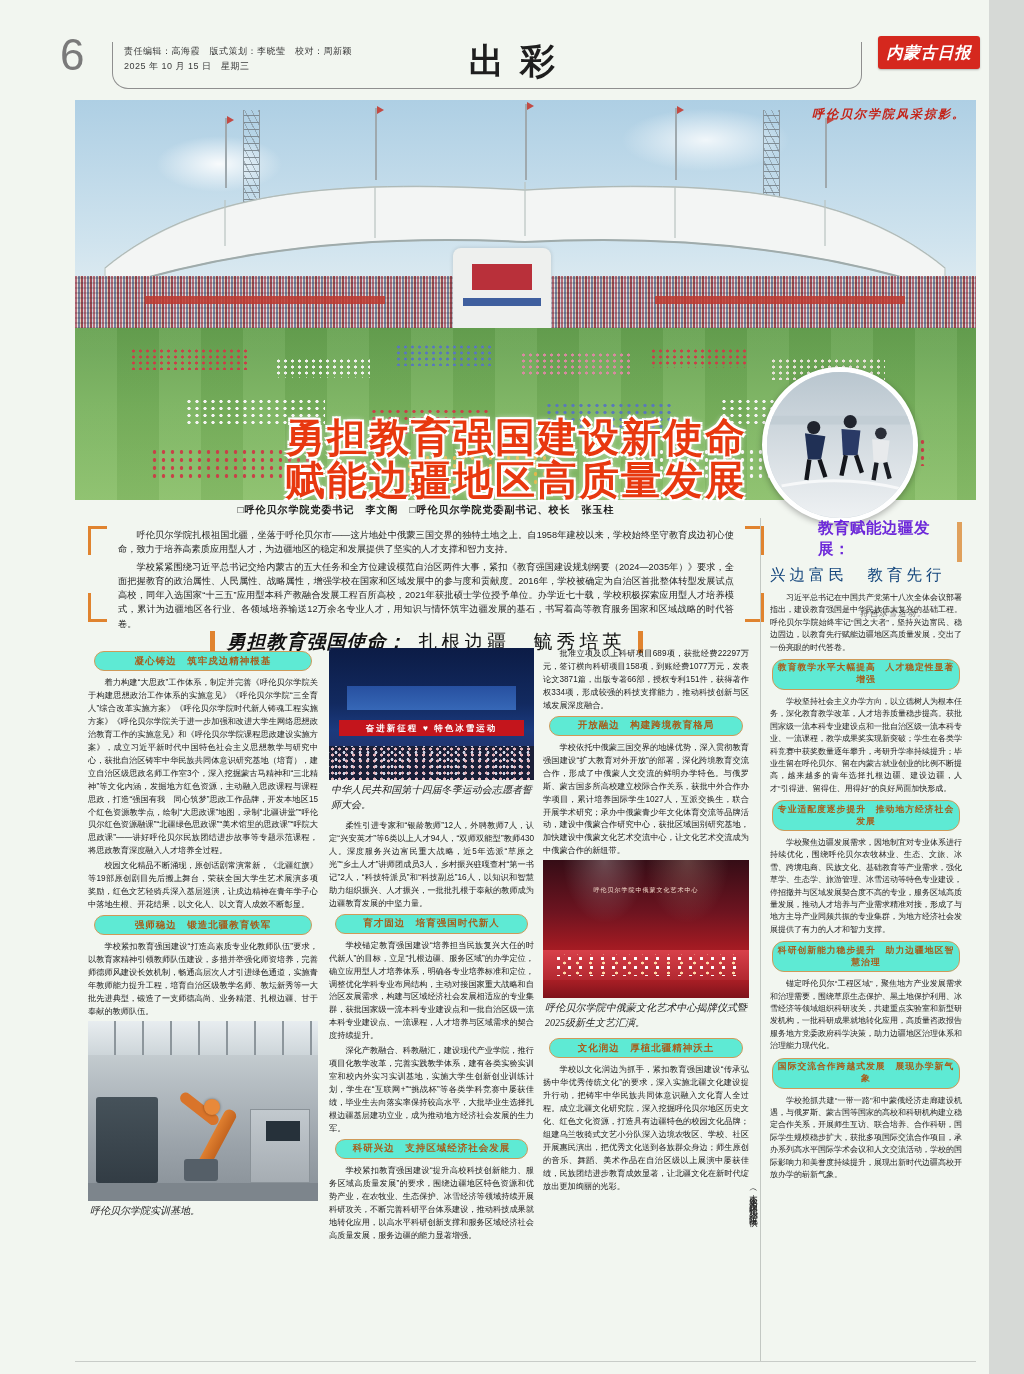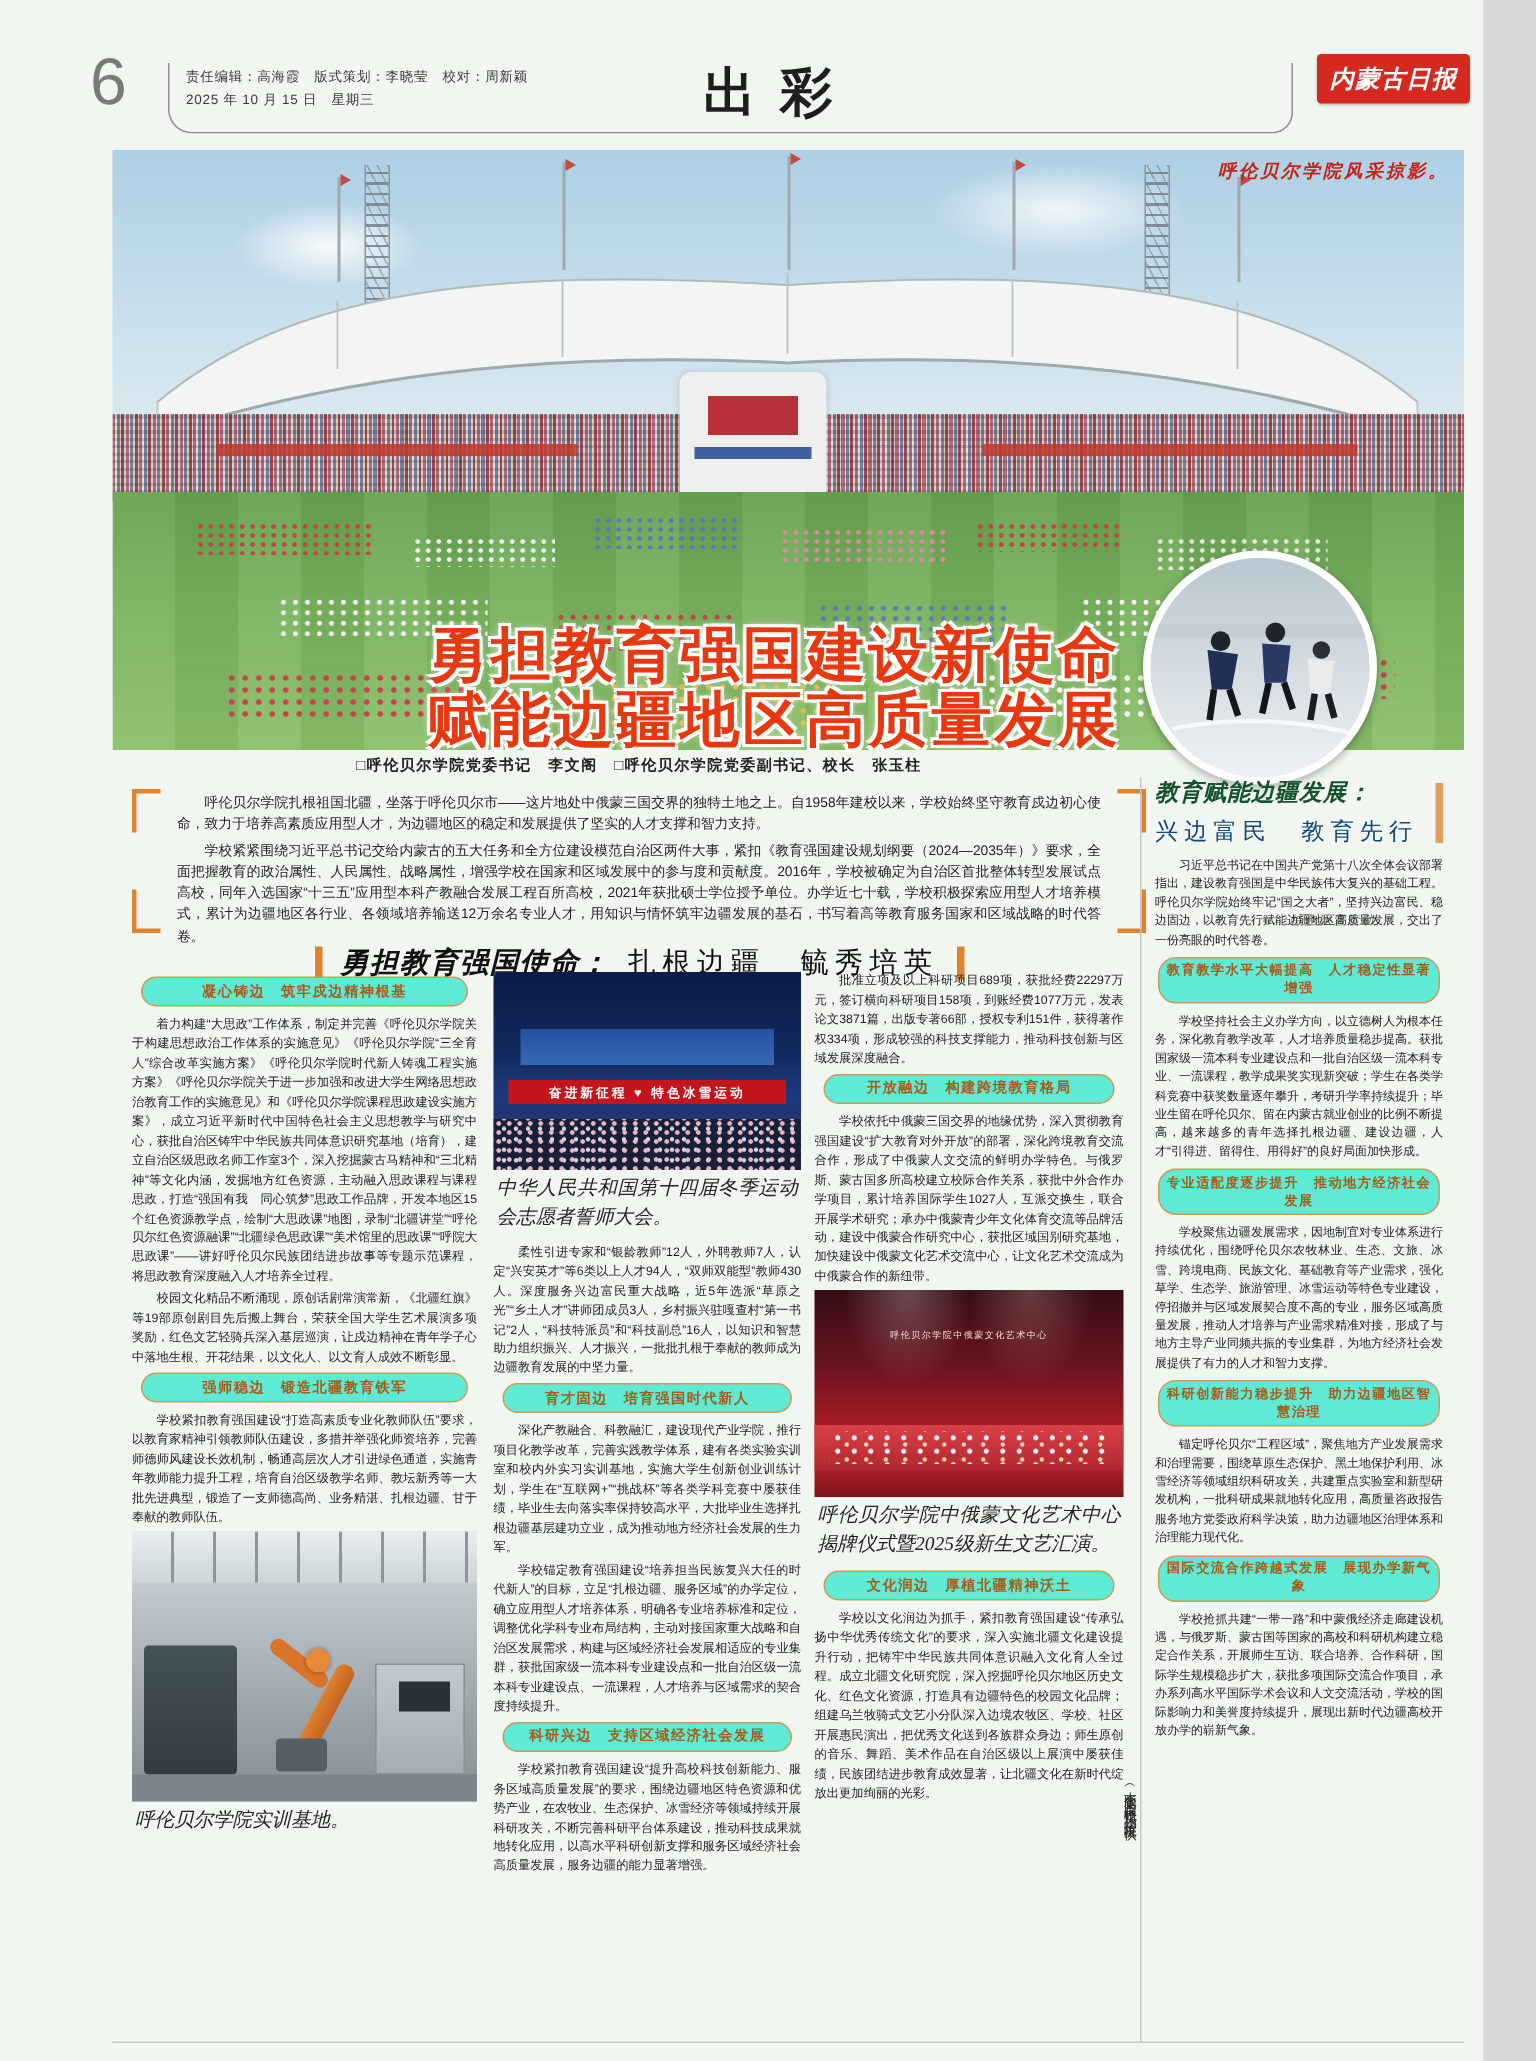--- a/index.html
+++ b/index.html
@@ -72,21 +72,21 @@
   .sh-bold{font-size:19px;font-weight:800;font-style:italic;color:#111;letter-spacing:1px;}
   .sh-serif{font-size:19px;font-family:"Liberation Serif",serif;color:#111;letter-spacing:4px;}
   
   .col{position:absolute;top:648px;}
   .col1{left:88px;width:230px;}
   .col2{left:329px;width:205px;}
   .col3{left:543px;width:206px;}
   .shd{margin:3px 6px 6px;border:1.5px solid #cf9a58;border-radius:12px;background:#5eead4;
        color:#a85c1a;font-size:9.5px;font-weight:700;text-align:center;padding:2.5px 2px;letter-spacing:1px;}
   .para{margin:0 0 2px;font-size:8.2px;line-height:1.58;text-align:justify;text-indent:2em;color:#1c1c1c;}
-  .cap{margin:3px 2px 8px;font-size:13px;line-height:1.45;color:#222;
+  .cap{margin:3px 2px 8px;font-size:10px;line-height:1.45;color:#222;
        font-family:"Liberation Serif",serif;font-style:italic;text-align:justify;}
   
   .ph{position:relative;width:100%;overflow:hidden;}
   .ph-conf{height:132px;background:
      linear-gradient(115deg,rgba(255,255,255,.14) 0 2px,transparent 2px 26px),
      linear-gradient(65deg,rgba(255,255,255,.12) 0 2px,transparent 2px 30px),
      linear-gradient(180deg,#0c1c46 0%,#122a60 42%,#1b3a7e 62%,#2c2a55 100%);}
   .conf-screen{position:absolute;left:18px;top:38px;width:169px;height:24px;background:linear-gradient(180deg,#2a55a8,#3a6ec0);opacity:.9;}
   .conf-banner{position:absolute;left:10px;top:72px;width:185px;height:16px;background:#c4151c;color:#fff;
                font-size:8.5px;font-weight:700;text-align:center;line-height:16px;letter-spacing:2px;}
@@ -112,21 +112,21 @@
   .lab-arm2{position:absolute;left:124px;bottom:78px;width:11px;height:46px;background:#d9742a;border-radius:6px;
             transform:rotate(-52deg);transform-origin:bottom center;}
   .lab-joint{position:absolute;left:116px;bottom:86px;width:16px;height:16px;border-radius:50%;background:#e8893a;box-shadow:0 0 3px rgba(0,0,0,.4);}
   .lab-cab{position:absolute;right:8px;bottom:18px;width:58px;height:72px;background:linear-gradient(180deg,#c2c9ce,#a6adb3);border:1px solid #8a9298;}
   .lab-scr{position:absolute;right:18px;bottom:60px;width:34px;height:20px;background:#26313a;}
   .lab-floor{position:absolute;left:0;bottom:0;width:100%;height:18px;background:#7d858c;}
   
   .sidebar{left:770px;top:518px;width:192px;position:absolute;}
   .col-rule{left:760px;top:518px;width:0;height:844px;border-left:1px solid #c3c8c3;}
   .sb-title{position:relative;padding-right:12px;margin-bottom:6px;}
-  .sb-t1{font-size:15.5px;font-weight:800;font-style:italic;color:#14532d;letter-spacing:.5px;}
+  .sb-t1{font-size:15.5px;font-weight:800;color:#6d28d9;letter-spacing:.5px;margin-left:48px;}
   .sb-t2{font-size:15.5px;font-family:"Liberation Serif",serif;color:#14467c;letter-spacing:4px;margin-top:5px;}
   .sb-bar{position:absolute;right:0;top:4px;width:5px;height:40px;background:#e0a05c;}
   .sidebar .para{font-size:8px;line-height:1.55;}
   .sidebar .shd{font-size:8.8px;margin:5px 2px 6px;}
   .vnote{left:748px;top:1186px;writing-mode:vertical-rl;font-size:8.5px;color:#222;letter-spacing:2px;height:190px;}
   .bottom-rule{left:75px;top:1361px;width:901px;height:0;border-top:1px solid #c8ccc8;}
 </style>
 </head>
 <body>
 
@@ -267,22 +267,22 @@
       <div class="conf-screen"></div>
       <div class="conf-banner">奋进新征程 ♥ 特色冰雪运动</div>
       <div class="conf-crowd"></div>
     </div>
     <div class="cap">中华人民共和国第十四届冬季运动会志愿者誓师大会。</div>
     <div>
         <p class="para">柔性引进专家和“银龄教师”12人，外聘教师7人，认定“兴安英才”等6类以上人才94人，“双师双能型”教师430人。深度服务兴边富民重大战略，近5年选派“草原之光”“乡土人才”讲师团成员3人，乡村振兴驻嘎查村“第一书记”2人，“科技特派员”和“科技副总”16人，以知识和智慧助力组织振兴、人才振兴，一批批扎根于奉献的教师成为边疆教育发展的中坚力量。</p>
       </div>
     <div class="shd">育才固边　培育强国时代新人</div>
     <div>
+        <p class="para">学校锚定教育强国建设“培养担当民族复兴大任的时代新人”的目标，立足“扎根边疆、服务区域”的办学定位，确立应用型人才培养体系，明确各专业培养标准和定位，调整优化学科专业布局结构，主动对接国家重大战略和自治区发展需求，构建与区域经济社会发展相适应的专业集群，获批国家级一流本科专业建设点和一批自治区级一流本科专业建设点、一流课程，人才培养与区域需求的契合度持续提升。</p>
         <p class="para">深化产教融合、科教融汇，建设现代产业学院，推行项目化教学改革，完善实践教学体系，建有各类实验实训室和校内外实习实训基地，实施大学生创新创业训练计划，学生在“互联网+”“挑战杯”等各类学科竞赛中屡获佳绩，毕业生去向落实率保持较高水平，大批毕业生选择扎根边疆基层建功立业，成为推动地方经济社会发展的生力军。</p>
-        <p class="para">学校锚定教育强国建设“培养担当民族复兴大任的时代新人”的目标，立足“扎根边疆、服务区域”的办学定位，确立应用型人才培养体系，明确各专业培养标准和定位，调整优化学科专业布局结构，主动对接国家重大战略和自治区发展需求，构建与区域经济社会发展相适应的专业集群，获批国家级一流本科专业建设点和一批自治区级一流本科专业建设点、一流课程，人才培养与区域需求的契合度持续提升。</p>
       </div>
     <div class="shd">科研兴边　支持区域经济社会发展</div>
     <div>
         <p class="para">学校紧扣教育强国建设“提升高校科技创新能力、服务区域高质量发展”的要求，围绕边疆地区特色资源和优势产业，在农牧业、生态保护、冰雪经济等领域持续开展科研攻关，不断完善科研平台体系建设，推动科技成果就地转化应用，以高水平科研创新支撑和服务区域经济社会高质量发展，服务边疆的能力显著增强。</p>
       </div>
   </div>
 
   <div class="col col3">
     <div>
         <p class="para">批准立项及以上科研项目689项，获批经费22297万元，签订横向科研项目158项，到账经费1077万元，发表论文3871篇，出版专著66部，授权专利151件，获得著作权334项，形成较强的科技支撑能力，推动科技创新与区域发展深度融合。</p>

